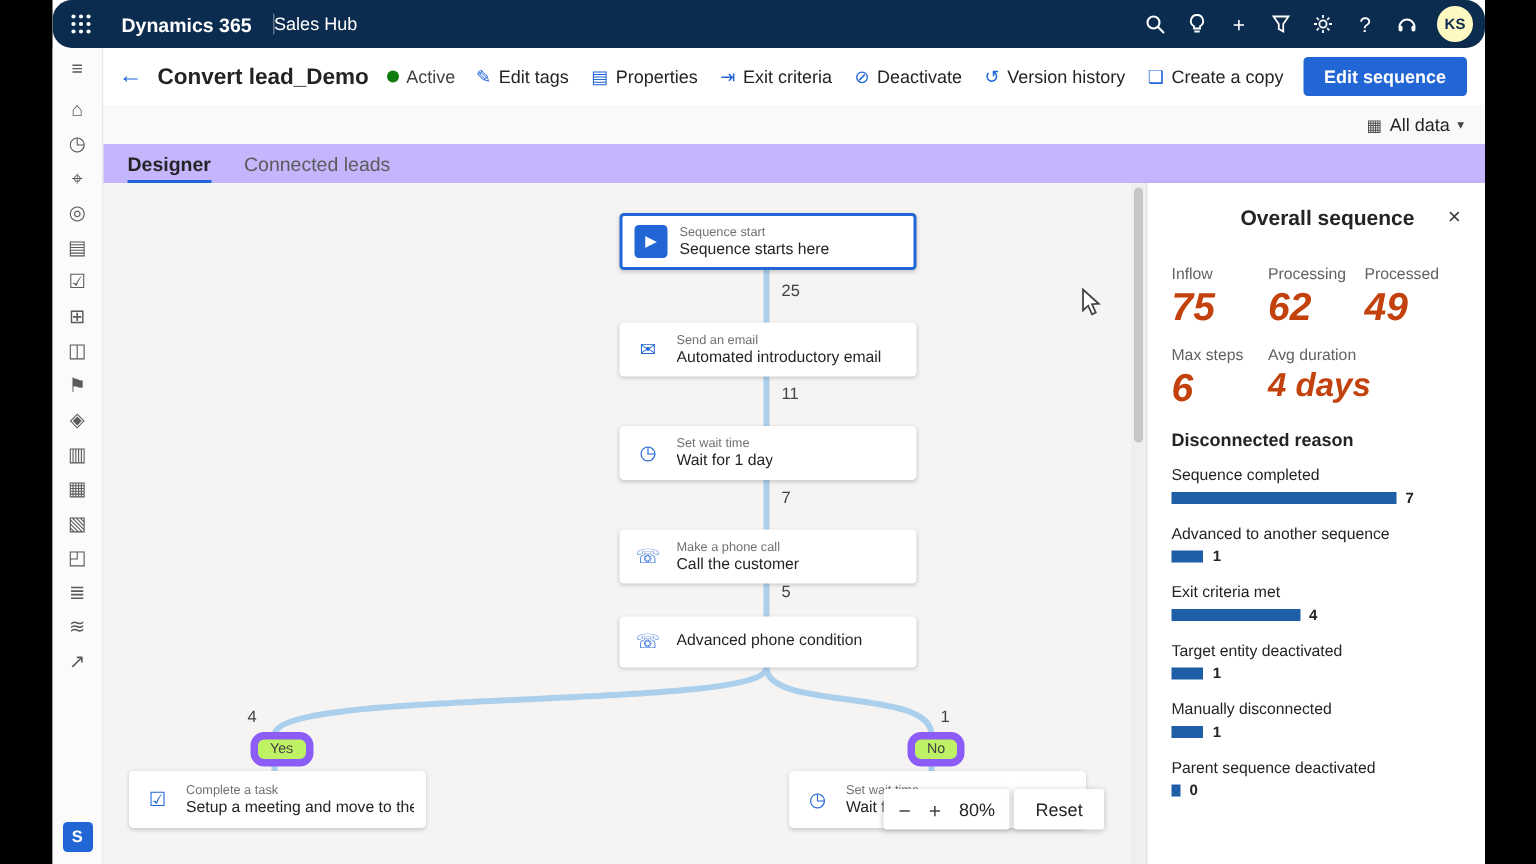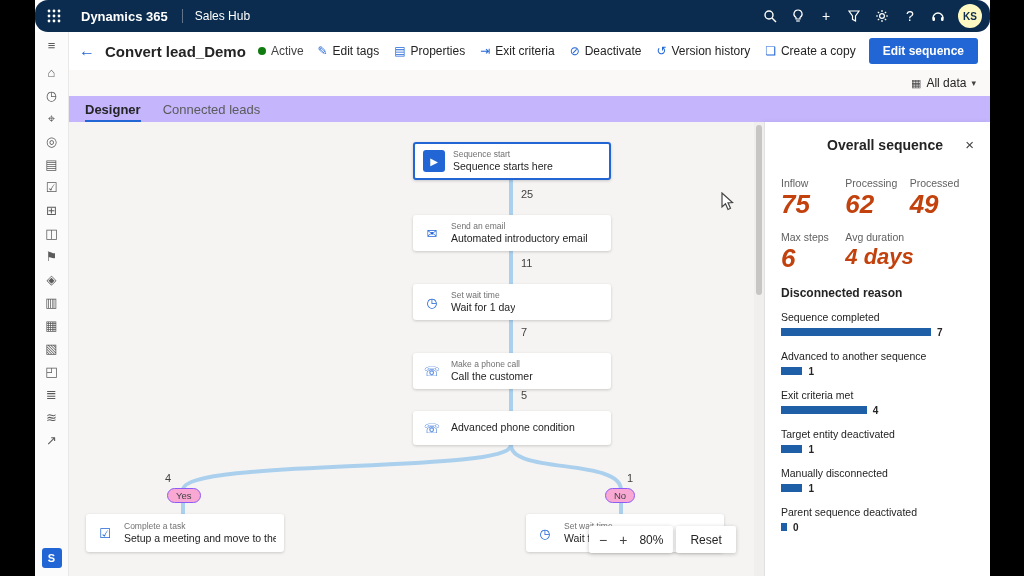--- a/index.html
+++ b/index.html
@@ -8,21 +8,21 @@
   .frame { position:absolute; left:35px; top:0; width:955px; height:576px;
            background:#fff; display:flex; flex-direction:column; overflow:hidden; }
 
   
   .topbar { flex:0 0 32px; background:#0b2c4e; color:#fff; display:flex;
             align-items:center; justify-content:space-between;border-radius:13px; }
   .tb-left { display:flex; align-items:center; gap:10px; padding-left:2px; }
   .waffle { width:34px; height:32px; background:none; border:none; cursor:pointer;
             display:flex; align-items:center; justify-content:center; }
   .tb-app { font-size:13px; font-weight:700; white-space:nowrap; }
-  .tb-area { font-size:12px; padding-left:12px; margin-left:4px;
+  .tb-area { font-size:12px; margin-left:4px;
              border-left:1px solid rgba(255,255,255,.35); cursor:pointer; white-space:nowrap; }
   .tb-right { display:flex; align-items:center; padding-right:8px; }
   .tb-icon { width:28px; height:32px; background:none; border:none; color:#fff;
              font-size:14px; display:flex; align-items:center; justify-content:center; cursor:pointer; }
   .avatar { width:24px; height:24px; border-radius:50%; background:#fef9c3; color:#0b2c4e;
             font-size:10px; font-weight:700; border:none; margin-left:6px;
             display:flex; align-items:center; justify-content:center; cursor:pointer; }
 
   
   .app-body { flex:1; display:flex; min-height:0; }
@@ -77,21 +77,21 @@
           padding:4px 8px; z-index:2; cursor:pointer; }
   .node.selected { border:2px solid #2266d6; height:38px; }
   .nicon { width:22px; height:22px; border-radius:3px; margin-right:8px; flex:0 0 22px;
            color:#2266d6; font-size:13px; display:flex; align-items:center; justify-content:center; }
   .nicon.filled { background:#2266d6; color:#fff; font-size:10px; }
   .ntext { display:flex; flex-direction:column; overflow:hidden; }
   .ntitle { font-size:8.5px; color:#707070; line-height:1.25; white-space:nowrap; }
   .nsub { font-size:10.5px; color:#242424; line-height:1.25; white-space:nowrap; }
   .node.cond .nsub { font-size:10.5px; }
   .count { position:absolute; font-size:11px; color:#424242; z-index:2; }
-  .pill { position:absolute; background:#f9a8d4; border:1px solid #8b5cf6; border-radius:9px;
+  .pill { position:absolute; background:#bef264; border:5px solid #8b5cf6; border-radius:9px;
           font-size:9.5px; color:#424242; padding:1px 8px; z-index:3; cursor:pointer; }
 
   .zoombar { position:absolute; left:520px; top:404px; display:flex; align-items:center;
              gap:3px; z-index:6; }
   .zoom-group { background:#fff; box-shadow:0 1px 4px rgba(0,0,0,.22); border-radius:2px;
                 height:27px; display:flex; align-items:center; padding:0 10px; gap:12px;
                 font-size:12px; color:#242424; }
   .zoom-btn { background:none; border:none; font-size:14px; color:#424242; cursor:pointer; }
   .reset-btn { background:#fff; box-shadow:0 1px 4px rgba(0,0,0,.22); border-radius:2px;
                height:27px; border:none; padding:0 14px; font-size:12px; color:#242424; cursor:pointer; }

